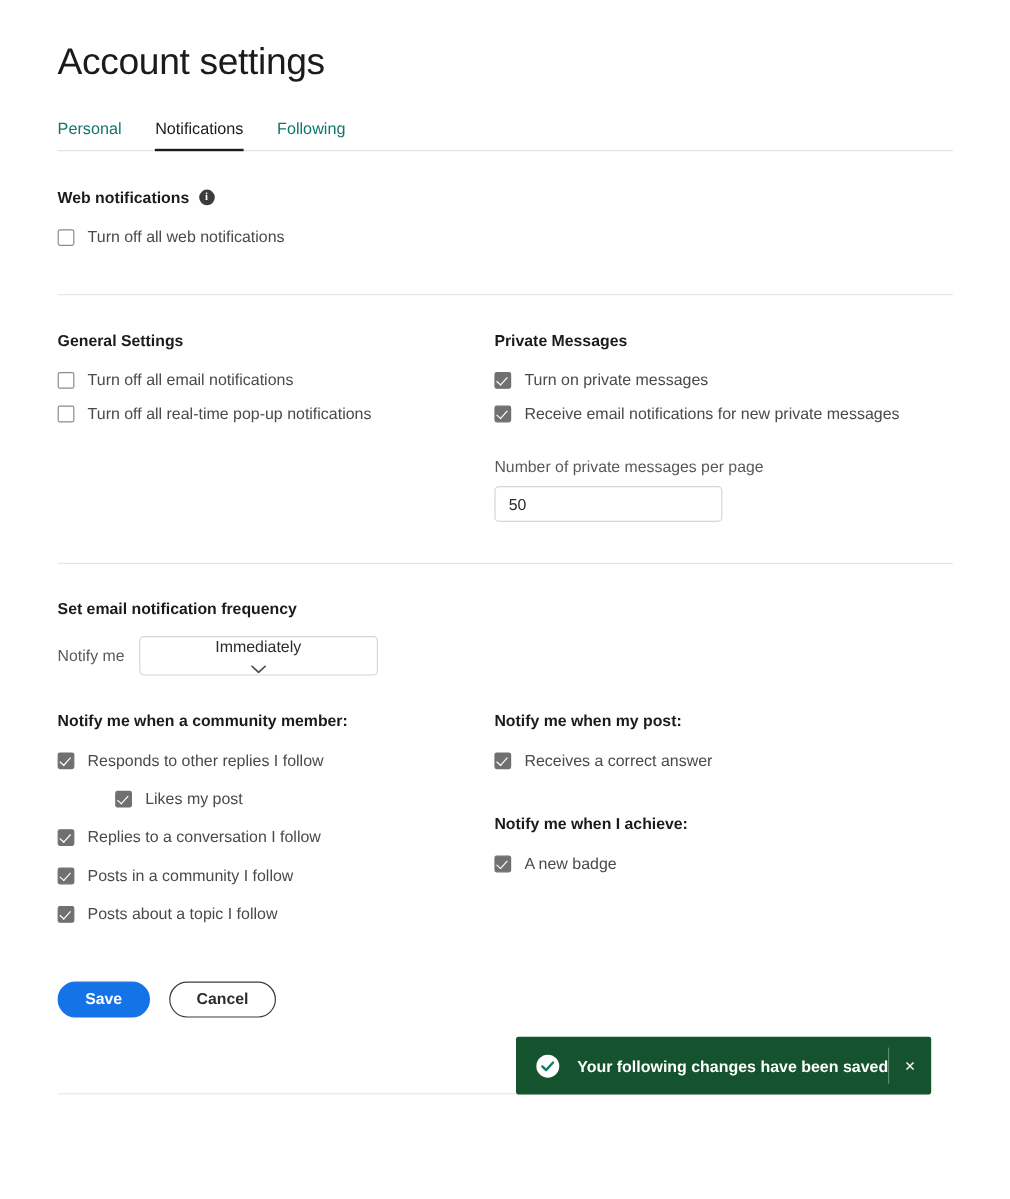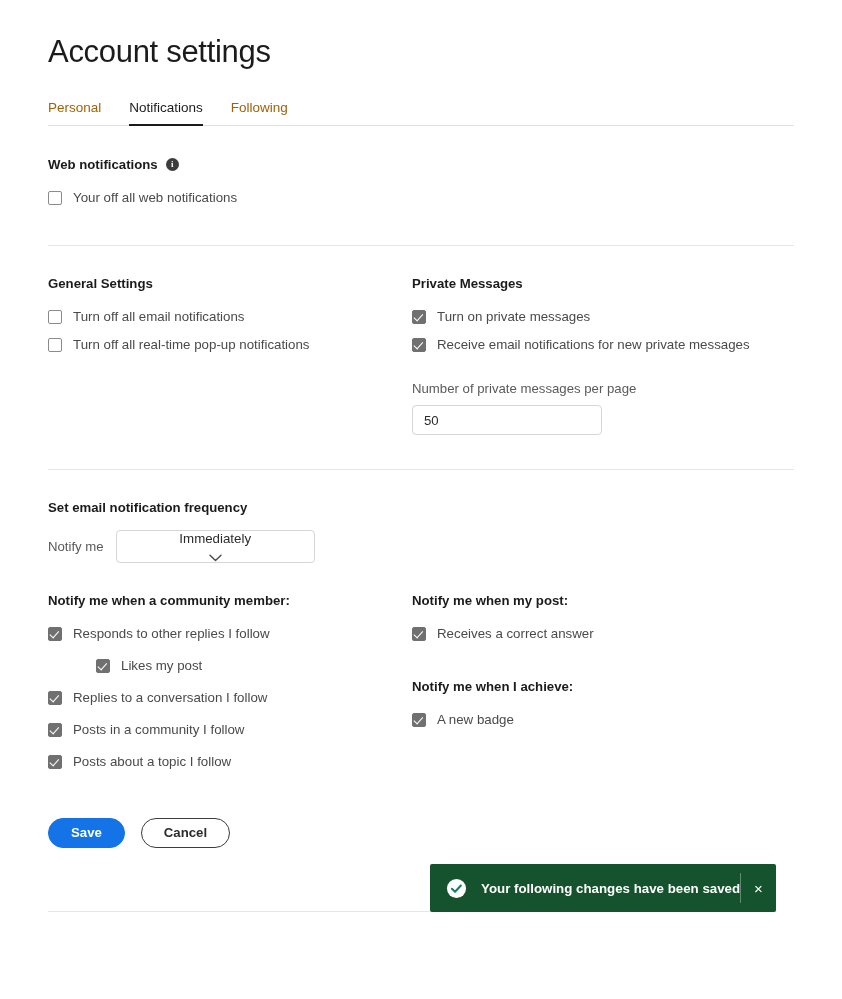--- a/index.html
+++ b/index.html
@@ -31,21 +31,21 @@
   .tabs {
     display: flex;
     align-items: flex-end;
     gap: 28px;
     margin-top: 21px;
     border-bottom: 1px solid #e1e1e1;
     height: 33px;
   }
   .tab {
     font-size: 13.5px;
-    color: #a16207;
+    color: #0f766e;
     padding-bottom: 9px;
     cursor: pointer;
     border-bottom: 2px solid transparent;
     margin-bottom: -1px;
     white-space: nowrap;
   }
   .tab.active {
     color: #1b1b1b;
     border-bottom-color: #1b1b1b;
   }
@@ -273,21 +273,21 @@
     <div class="tab">Following</div>
   </div>
 
   <div class="section" style="padding-top:31px;padding-bottom:33px;">
     <div class="section-title">
       <span>Web notifications</span>
       <span class="info-icon">i</span>
     </div>
     <div class="cbrow">
       <span class="cbox"></span>
-      <span class="cblabel">Your off all web notifications</span>
+      <span class="cblabel">Turn off all web notifications</span>
     </div>
   </div>
 
   <hr class="divider">
 
   <div class="section cols" style="padding-bottom:34px;">
 
     <div>
       <div class="subhead">General Settings</div>
       <div class="cbrow">

